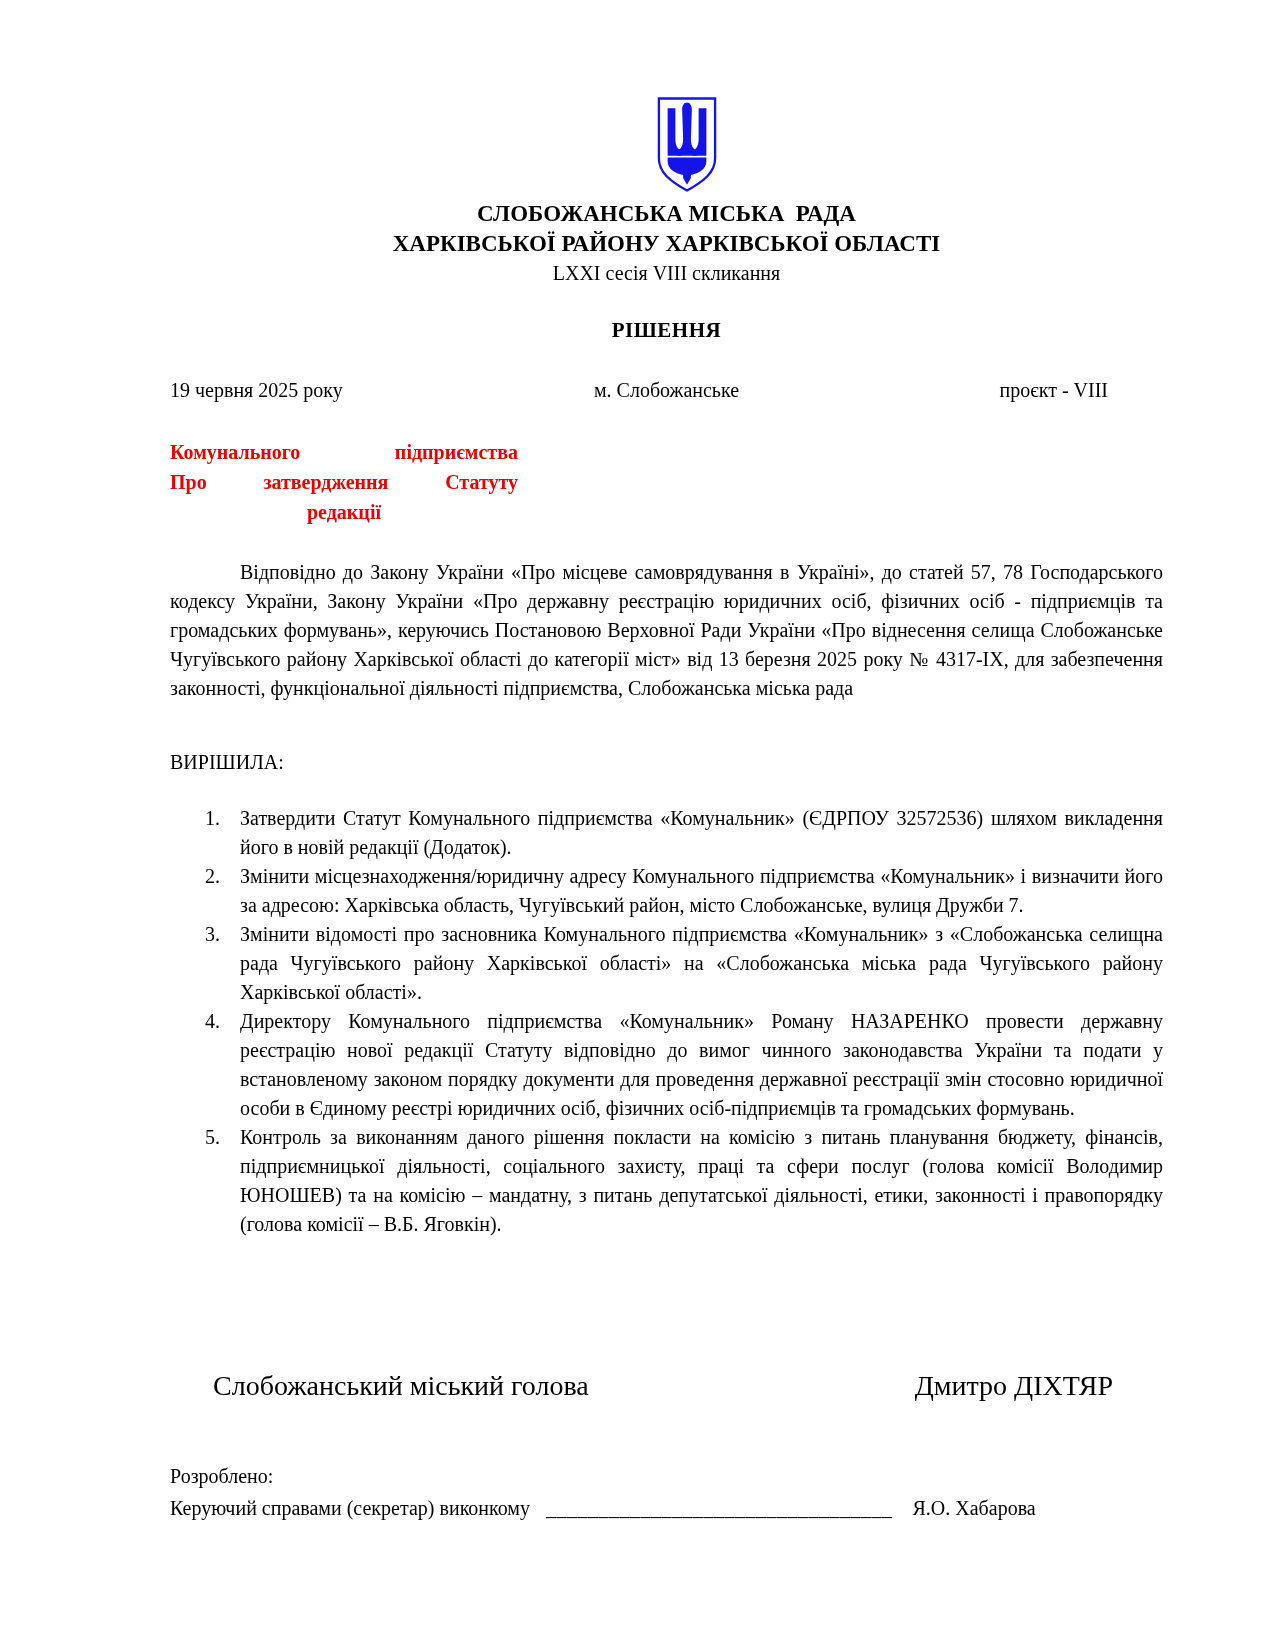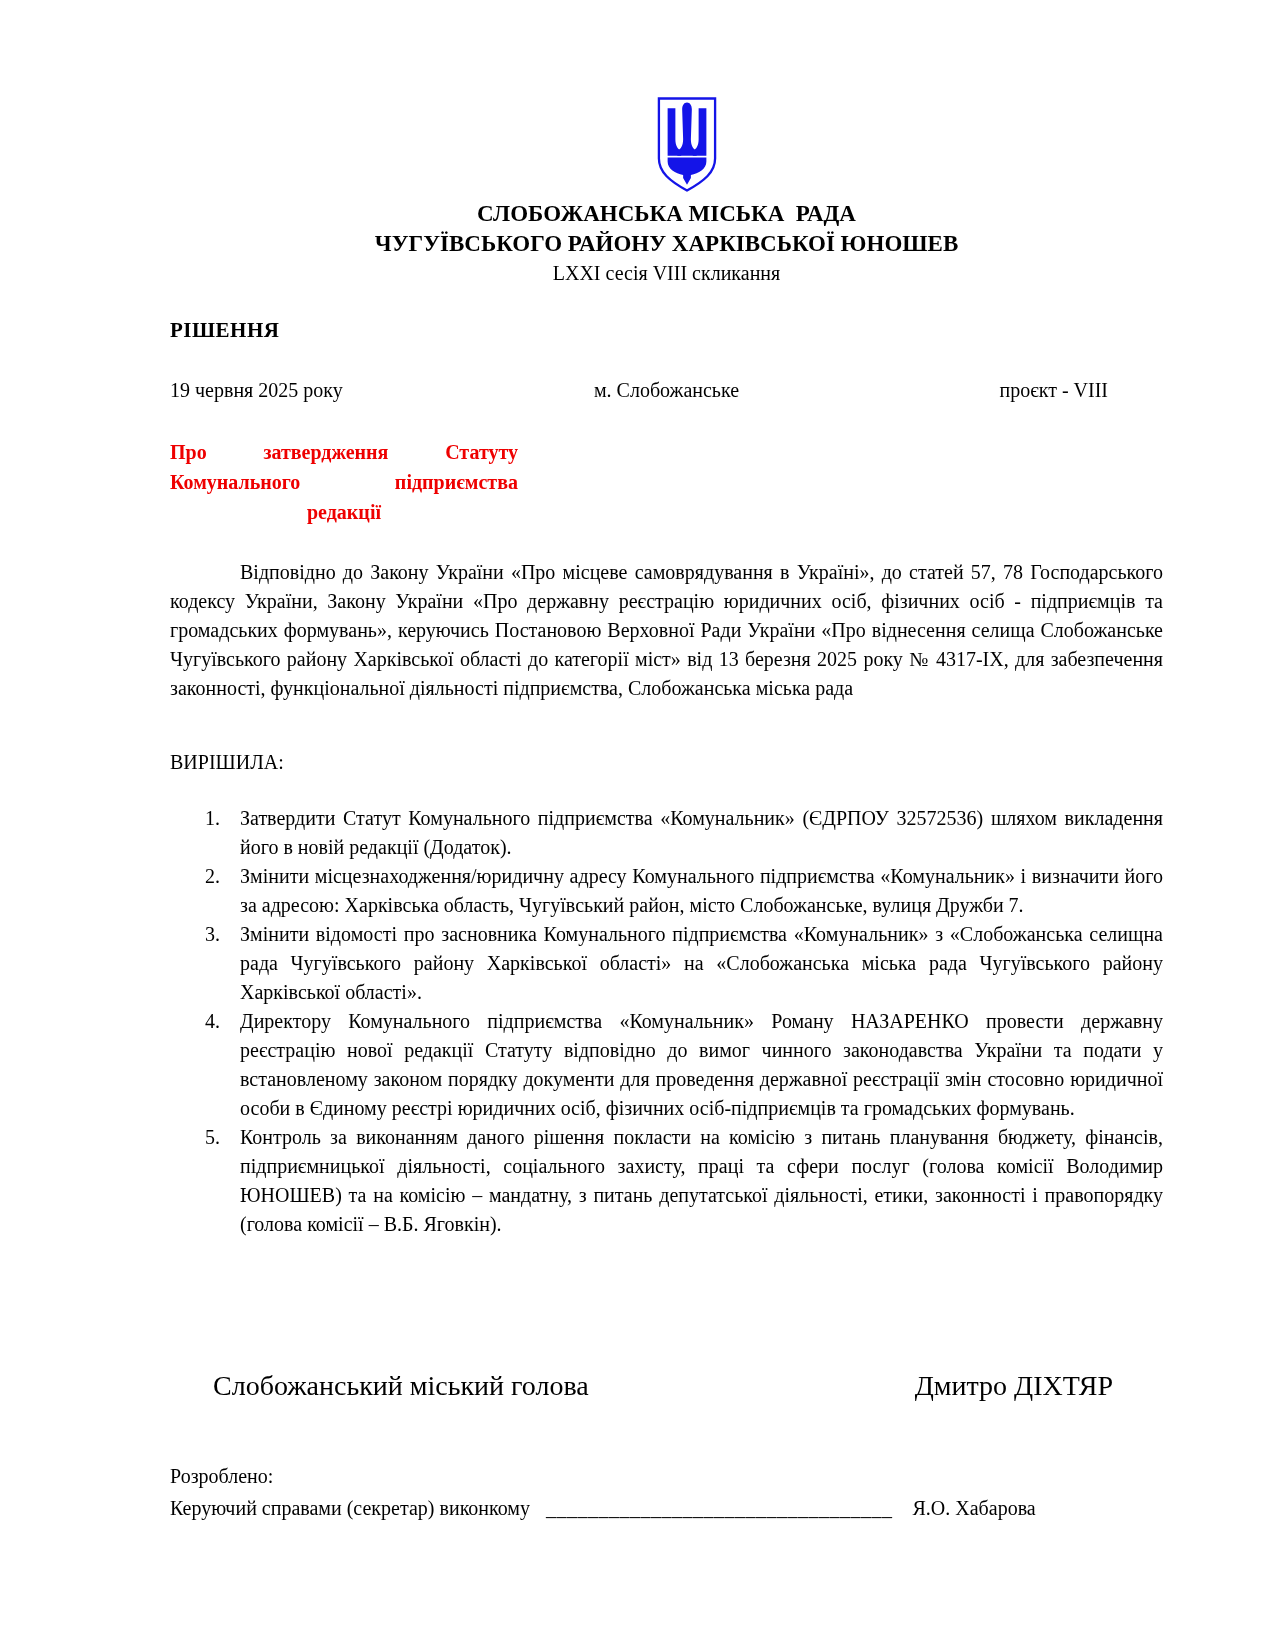--- a/index.html
+++ b/index.html
@@ -37,21 +37,21 @@
     font-size: 23px;
     line-height: 30px;
     white-space: pre-wrap;
   }
   .session-line {
     text-align: center;
     font-size: 20px;
     line-height: 28px;
   }
   .doc-type {
-    text-align: left;
+    text-align: center;
     font-weight: bold;
     font-size: 21px;
     letter-spacing: 0.5px;
     margin-top: 31px;
   }
   .meta-row {
     position: relative;
     height: 28px;
     margin-top: 36px;
     font-size: 20px;
@@ -128,34 +128,34 @@
       <svg class="emblem-svg" viewBox="0 0 64 100" aria-hidden="true">
         <path class="shield" d="M3,2 H61 V64 C61,78 50,87 32,97 C14,87 3,78 3,64 Z"></path>
         <path class="trident" d="M32,6 C35,6 37,9 37,13 L36,44 C36,50 38,54 42,56 L42,61 L22,61 L22,56 C26,54 28,50 28,44 L27,13 C27,9 29,6 32,6 Z"></path>
         <path class="trident" d="M12,12 L20,12 L20,44 C20,50 22,54 26,56 L26,61 L12,61 Z"></path>
         <path class="trident" d="M52,12 L44,12 L44,44 C44,50 42,54 38,56 L38,61 L52,61 Z"></path>
         <path class="trident" d="M12,63 L52,63 L52,67 C52,75 44,79 36,81 L36,84 L32,91 L28,84 L28,81 C20,79 12,75 12,67 Z"></path>
       </svg>
     </div>
 
     <div class="org-line1">СЛОБОЖАНСЬКА МІСЬКА  РАДА</div>
-    <div class="org-line2">ЧУГУЇВСЬКОГО РАЙОНУ ХАРКІВСЬКОЇ ЮНОШЕВ</div>
+    <div class="org-line2">ХАРКІВСЬКОЇ РАЙОНУ ХАРКІВСЬКОЇ ОБЛАСТІ</div>
     <div class="session-line">LXXI сесія VIII скликання</div>
 
     <div class="doc-type">РІШЕННЯ</div>
 
     <div class="meta-row">
       <span class="meta-date">19 червня 2025 року</span>
       <span class="meta-place">м. Слобожанське</span>
       <span class="meta-draft">проєкт - VIII</span>
     </div>
 
     <div class="subject">
+      <div class="subj-line jfull">Комунального підприємства</div>
       <div class="subj-line jfull">Про затвердження Статуту</div>
-      <div class="subj-line jfull">Комунального підприємства</div>
       <div class="subj-line last">редакції</div>
     </div>
 
     <div class="preamble">Відповідно до Закону України «Про місцеве самоврядування в Україні», до статей 57, 78 Господарського кодексу України, Закону України «Про державну реєстрацію юридичних осіб, фізичних осіб - підприємців та громадських формувань», керуючись Постановою Верховної Ради України «Про віднесення селища Слобожанське Чугуївського району Харківської області до категорії міст» від 13 березня 2025 року № 4317-IX,  для забезпечення законності, функціональної діяльності підприємства, Слобожанська міська рада</div>
 
     <div class="resolved">ВИРІШИЛА:</div>
 
     <div class="list">
       <div class="item">
         <span class="num">1.</span>

